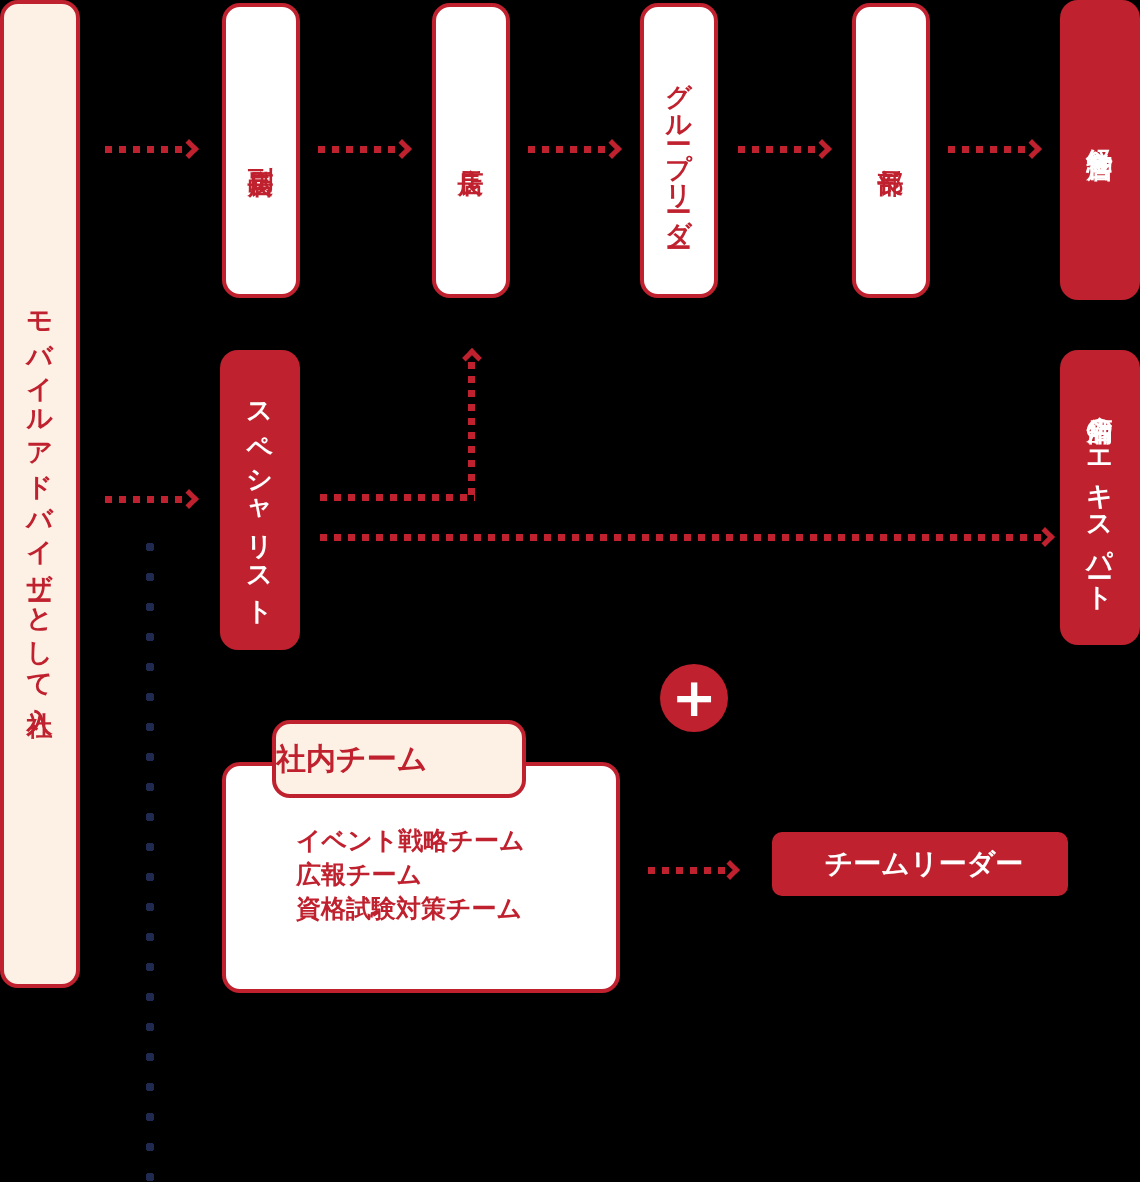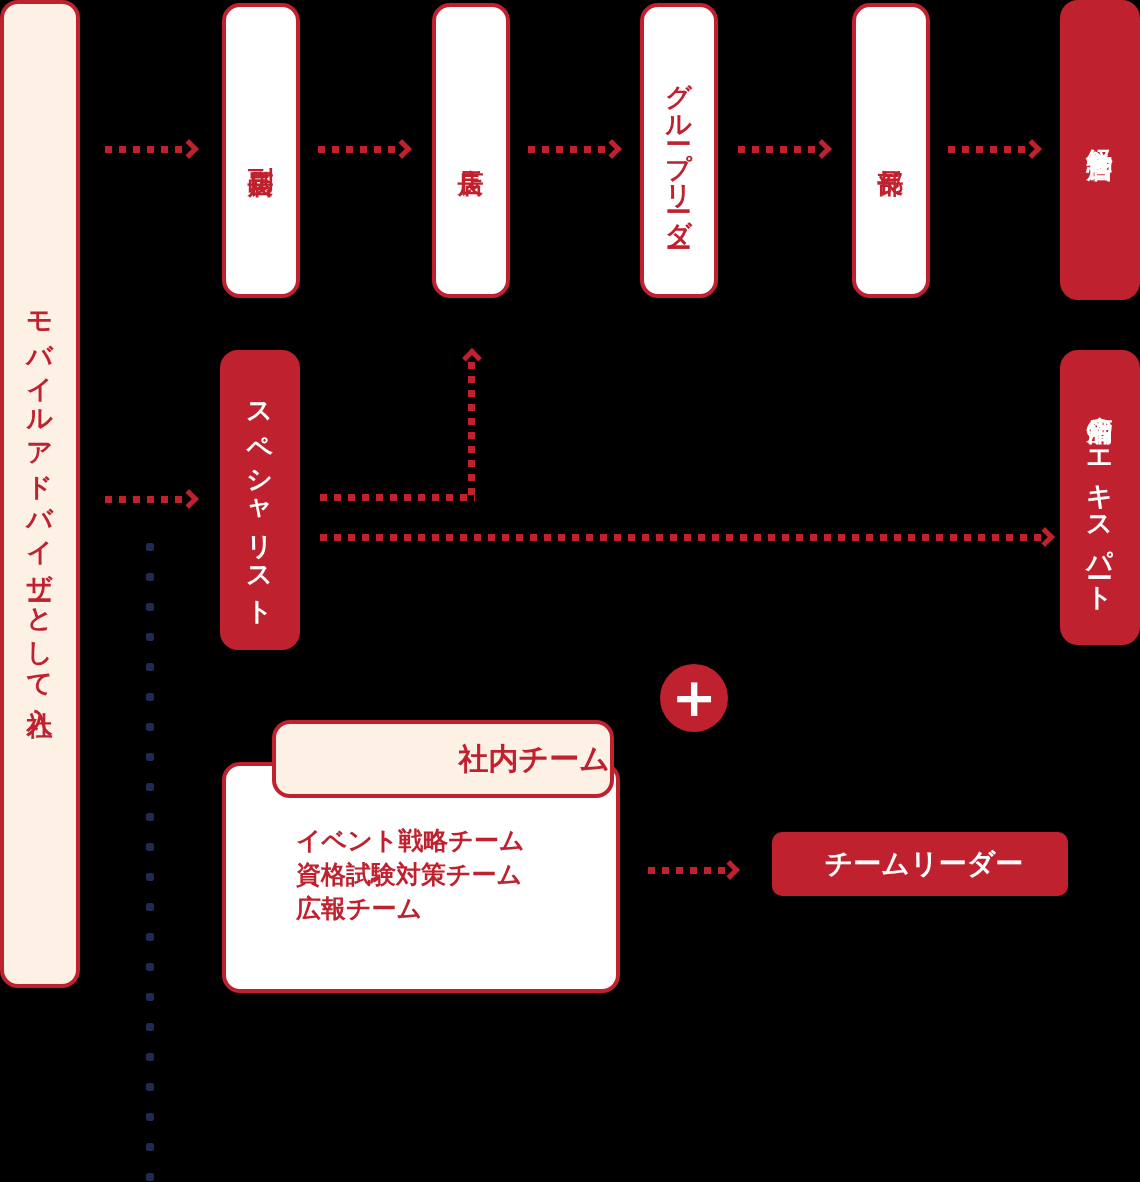--- a/index.html
+++ b/index.html
@@ -94,26 +94,26 @@
 
   
   .teams-panel{
     left:222px;top:762px;width:398px;height:231px;
     background:var(--white);
     border:4px solid var(--red);
     border-radius:18px;
     z-index:1;
   }
   .teams-tab{
-    left:272px;top:720px;width:342px;height:78px;
+    left:272px;top:720px;width:254px;height:78px;
     background:var(--cream);
     border:4px solid var(--red);
     border-radius:18px;
     color:var(--red);
-    display:flex;align-items:center;justify-content:flex-end;
+    display:flex;align-items:center;justify-content:flex-start;
     font-size:30px;
     z-index:2;
   }
   .team-list{
     left:296px;top:824px;
     list-style:none;
     color:var(--red);
     font-size:25px;
     line-height:34px;
     z-index:3;
@@ -188,22 +188,22 @@
 <div class="abs plus">
   <span>+</span>
 </div>
 
 <div class="abs teams-panel"></div>
 <div class="abs teams-tab">
   <span>社内チーム</span>
 </div>
 <ul class="abs team-list">
   <li>イベント戦略チーム</li>
+  <li>広報チーム</li>
   <li>資格試験対策チーム</li>
-  <li>広報チーム</li>
 </ul>
 
 <div class="abs dots-h" style="left:648px;top:867px;width:78px;"></div>
 <div class="abs chev chev-right" style="left:723px;top:863px;"></div>
 
 <div class="abs leader-btn">
   <span>チームリーダー</span>
 </div>
 
 </body></html>

